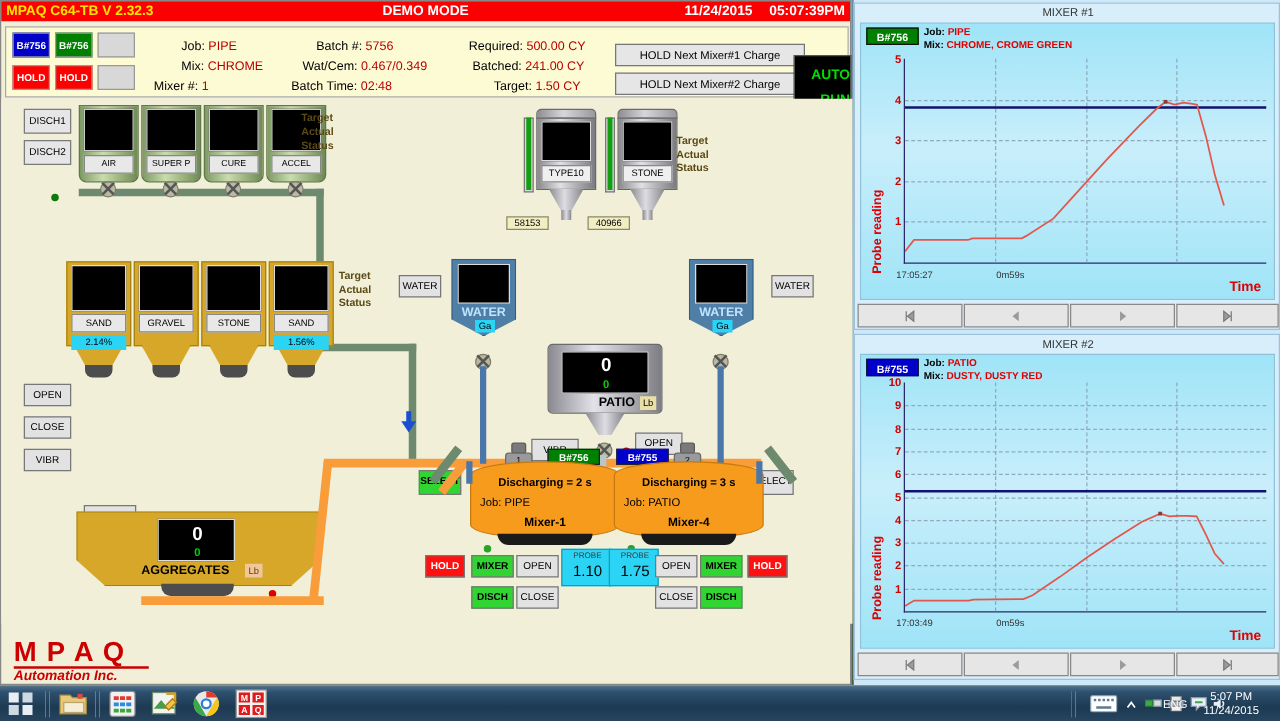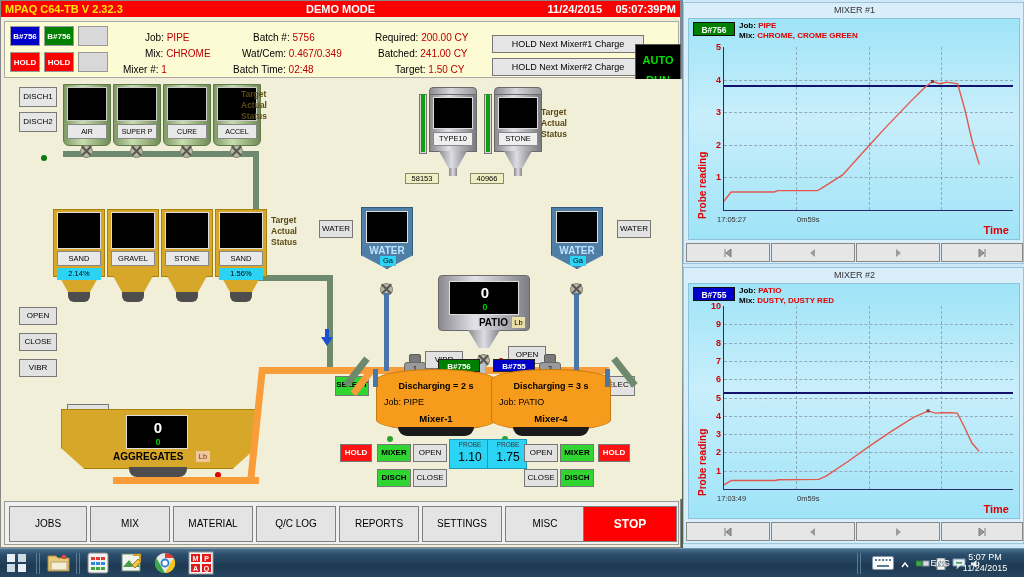--- a/index.html
+++ b/index.html
@@ -57,21 +57,21 @@
   .hold-btn {
     position:absolute; left:487px; width:152px; height:18px;
     background:#e6e6e6; border:1px solid #777; font-size:9px;
     text-align:center; line-height:16px; color:#000;
   }
   .hold-btn.h1 { top:13px; } .hold-btn.h2 { top:36px; }
 
   .auto-run {
     position:absolute; left:630px; top:22px; width:46px; height:50px;
     background:#000; border:1px solid #555; color:#00e000;
-    font-size:11px; font-weight:bold; text-align:center; line-height:20px; padding-top:5px;
+    font-size:11px; font-weight:bold; text-align:right; line-height:20px; padding-top:5px;
   }
 
   
   .plant { position:absolute; left:0; top:78px; width:681px; height:420px; background:#f2efd8; }
 
   .disch-btn {
     position:absolute; width:38px; height:20px; background:#e6e6e6;
     border:1px solid #7a7a7a; font-size:8px; text-align:center; line-height:18px; color:#000;
   }
 
@@ -314,21 +314,21 @@
         <span class="k">Wat/Cem:</span>
         <span class="v">0.467/0.349</span>
       </div>
       <div class="kv col2 row3">
         <span class="k">Batch Time:</span>
         <span class="v">02:48</span>
       </div>
 
       <div class="kv col3 row1">
         <span class="k">Required:</span>
-        <span class="v">200.00 CY</span>
+        <span class="v">500.00 CY</span>
       </div>
       <div class="kv col3 row2">
         <span class="k">Batched:</span>
         <span class="v">241.00 CY</span>
       </div>
       <div class="kv col3 row3">
         <span class="k">Target:</span>
         <span class="v">1.50 CY</span>
       </div>
 
@@ -583,30 +583,20 @@
       <div class="pipe-blue" style="left:372px; top:290px; width:5px; height:18px;"></div>
       <div class="pipe-blue" style="left:604px; top:290px; width:5px; height:18px;"></div>
 
       <div class="logo">
         <div class="lt">M P A Q</div>
         <div class="bar"></div>
         <div class="ls">Automation Inc.</div>
       </div>
     </div>
 
-    <div class="navbar">
-      <div class="navbtn" style="left:4px;   width:78px;">JOBS</div>
-      <div class="navbtn" style="left:85px;  width:80px;">MIX</div>
-      <div class="navbtn" style="left:168px; width:80px;">MATERIAL</div>
-      <div class="navbtn" style="left:251px; width:80px;">Q/C LOG</div>
-      <div class="navbtn" style="left:334px; width:80px;">REPORTS</div>
-      <div class="navbtn" style="left:417px; width:80px;">SETTINGS</div>
-      <div class="navbtn" style="left:500px; width:80px;">MISC</div>
-      <div class="navbtn stop" style="left:578px; width:94px;">STOP</div>
-    </div>
   </div>
 
   <div class="chartpanel">
 
     <div class="chartcard" style="top:2px; height:262px;">
       <div class="chart-title">MIXER #1</div>
       <div class="chart-body" style="height:222px;">
         <div class="chart-badge" style="left:4px; top:3px; background:#008000;">B#756</div>
         <div class="chart-meta" style="left:50px; top:2px;">
           <span class="k">Job:</span>

